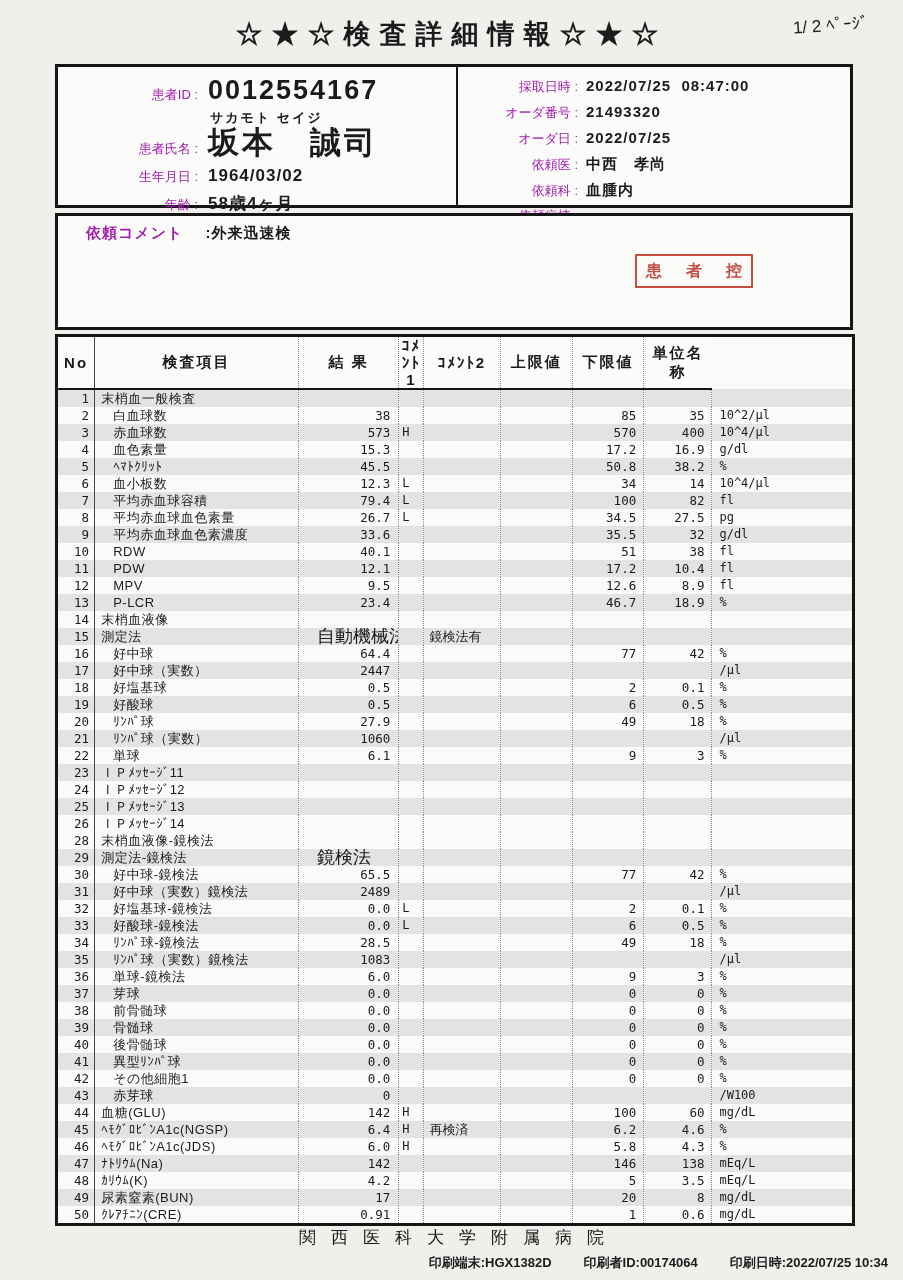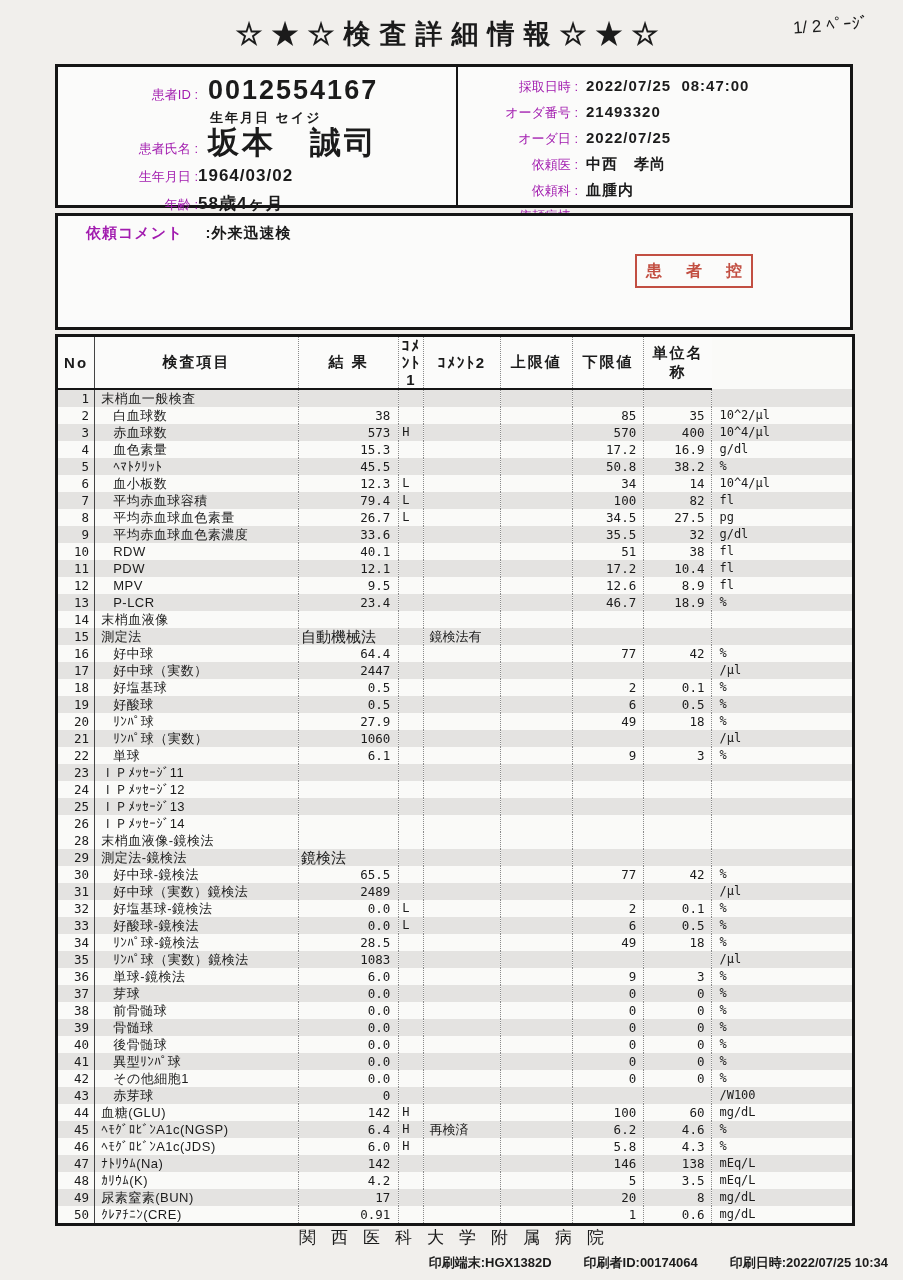--- a/index.html
+++ b/index.html
@@ -44,21 +44,21 @@
     text-align: right; white-space: pre;
   }
   .val { white-space: pre; font-weight: 700; }
   .info-left .lbl { width: 140px; }
   .info-right .lbl { width: 120px; }
   .info-right .irow { margin-bottom: 7px; }
   .info-right .val { font-size: 15px; margin-left: 8px; letter-spacing: 1px; }
   .v-id { font-size: 27px; margin-left: 10px; letter-spacing: 2px; font-weight: 600; }
   .v-kana { font-size: 13px; font-weight: 700; margin-left: 152px; margin-top: 3px; letter-spacing: 2px; }
   .v-name { font-size: 31px; margin-left: 10px; letter-spacing: 3px; line-height: 1.05; }
-  .v-std { font-size: 17px; letter-spacing: 1px; }
+  .v-std { font-size: 17px; margin-left: 10px; letter-spacing: 1px; }
   .irow.mt { margin-top: 6px; }
   
   .comment-box {
     position: absolute; left: 55px; top: 213px;
     width: 798px; height: 117px;
     border: 3px solid #151515;
     background: #fbfbfa;
   }
   .comment-line { display: flex; padding: 8px 0 0 28px; align-items: baseline; }
   .comment-line .lbl { font-size: 15px; font-weight: 700; letter-spacing: 1px; }
@@ -102,21 +102,21 @@
   .results th:nth-child(2), .results td:nth-child(2) { border-left: 1px solid #444; }
   .results tbody td {
     height: 17px; line-height: 17px;
     overflow: hidden; white-space: nowrap;
     vertical-align: middle;
   }
   .results tbody tr.stripe td { background: var(--stripe, #e4e3e1); }
   .c-no   { text-align: right; padding-right: 5px; font-family: "DejaVu Sans Mono", monospace; font-size: 12.5px; }
   .c-item { text-align: left; padding-left: 6px; letter-spacing: 0.5px; }
   .c-res  { text-align: right; padding-right: 8px; font-family: "DejaVu Sans Mono", monospace; font-size: 12.5px; }
-  .c-res.left { text-align: left; padding-left: 2px; font-family: "Liberation Sans", sans-serif; font-size: 15px; }
+  .c-res.left { text-align: left; padding-left: 18px; font-family: "Liberation Sans", sans-serif; font-size: 18px; }
   .c-flg  { text-align: left; padding-left: 3px; font-family: "DejaVu Sans Mono", monospace; font-size: 12px; }
   .c-c1, .c-c2 { text-align: left; padding-left: 5px; }
   .c-up, .c-lo { text-align: right; padding-right: 7px; font-family: "DejaVu Sans Mono", monospace; font-size: 12.5px; }
   .c-unit { text-align: left; padding-left: 7px; font-family: "DejaVu Sans Mono", monospace; font-size: 12px; }
   
   .hospital {
     position: absolute; top: 1226px; left: 0; width: 903px;
     text-align: center; font-size: 17px; font-weight: 500;
     letter-spacing: 15px; text-indent: 15px;
   }
@@ -131,21 +131,21 @@
 
 <div class="title">☆★☆検査詳細情報☆★☆</div>
 <div class="pageno">1/ 2 ﾍﾟｰｼﾞ</div>
 
 <div class="info-box">
   <div class="info-left">
     <div class="irow">
       <span class="lbl">患者ID :</span>
       <span class="val v-id">0012554167</span>
     </div>
-    <div class="v-kana">生年月日 セイジ</div>
+    <div class="v-kana">サカモト セイジ</div>
     <div class="irow">
       <span class="lbl">患者氏名 :</span>
       <span class="val v-name">坂本　誠司</span>
     </div>
     <div class="irow mt">
       <span class="lbl">生年月日 :</span>
       <span class="val v-std">1964/03/02</span>
     </div>
     <div class="irow mt">
       <span class="lbl">年齢 :</span>

